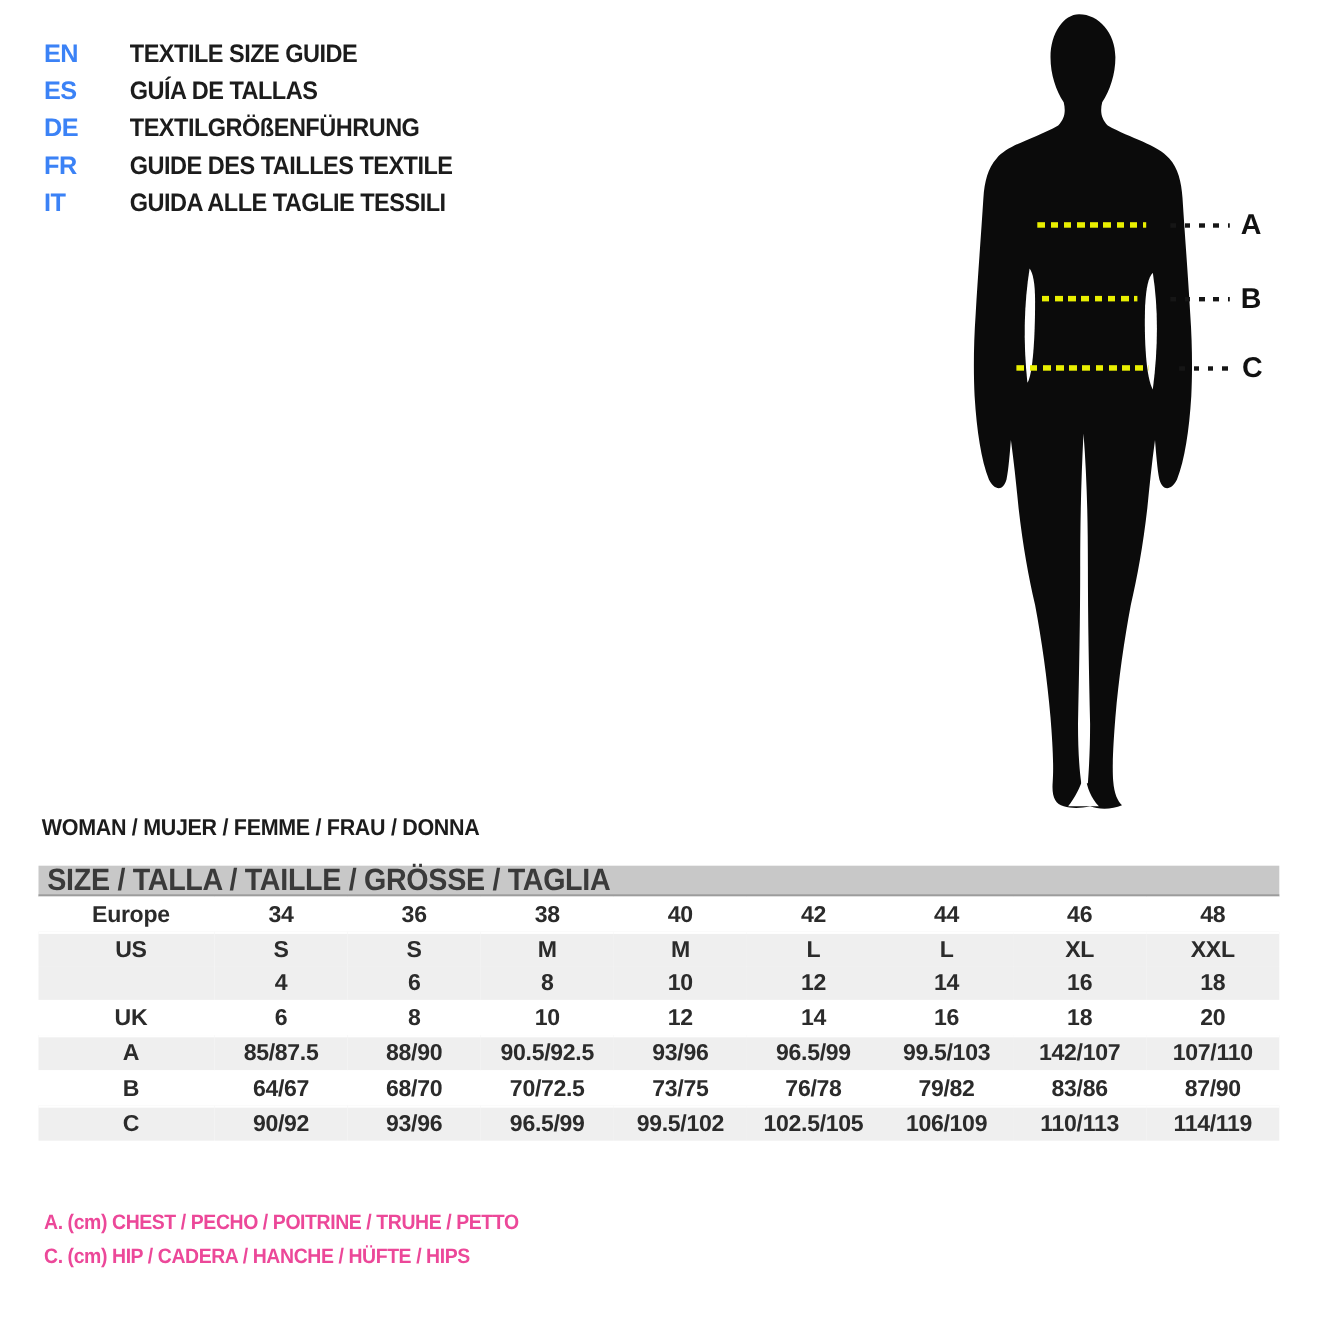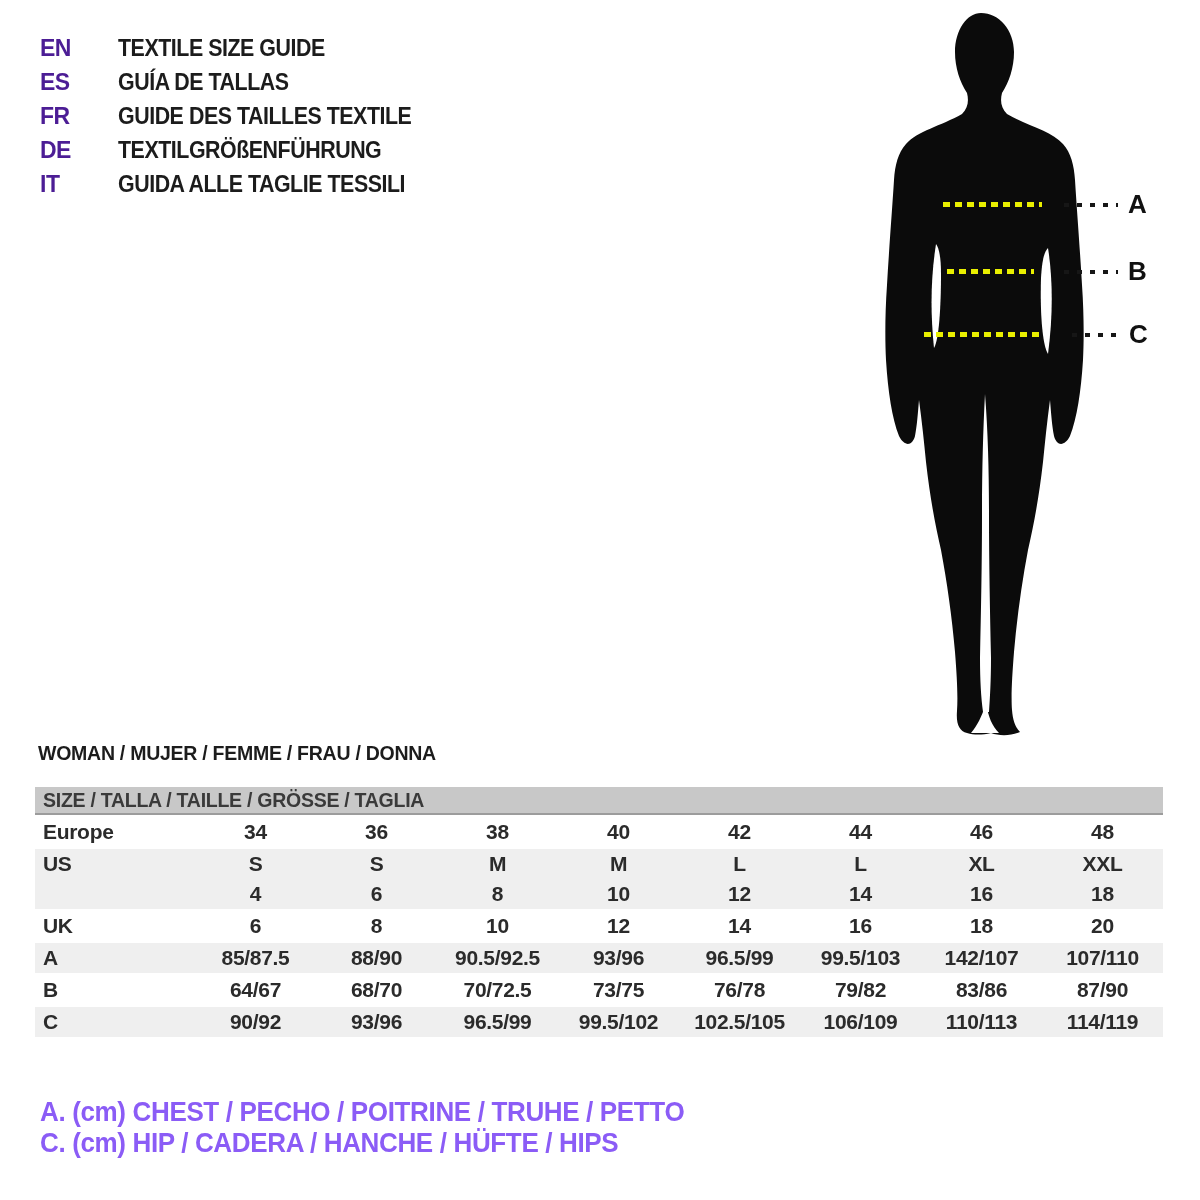--- a/index.html
+++ b/index.html
@@ -6,21 +6,21 @@
   body{
     width:1200px;height:1200px;background:#ffffff;position:relative;
     font-family:"Liberation Sans","DejaVu Sans",sans-serif;
     overflow:hidden;color:#222;
   }
   .condensed{display:inline-block;transform:scaleX(0.93);transform-origin:0 50%;white-space:nowrap;}
 
   
   .lang-block{position:absolute;left:40px;top:31px;}
   .lang-line{display:flex;height:34px;align-items:center;}
-  .lang-code{width:78px;font-size:23px;font-weight:700;letter-spacing:-0.5px;color:#4c1d95;}
+  .lang-code{width:78px;font-size:23px;font-weight:700;letter-spacing:-0.5px;color:#3b82f6;}
   .lang-label{font-size:23px;font-weight:700;letter-spacing:-0.5px;color:#1c1c1c;}
 
   
   .figure-area{position:absolute;left:0;top:0;width:1200px;height:760px;}
   .silhouette-svg{position:absolute;left:870px;top:0;width:220px;height:740px;}
   .measure-line{position:absolute;height:5px;}
   .measure-line.yellow{background:repeating-linear-gradient(90deg,var(--accent-yellow) 0 7px,rgba(0,0,0,0) 7px 12px);}
   .measure-line.black{height:4px;background:repeating-linear-gradient(90deg,#161616 0 5px,rgba(0,0,0,0) 5px 13px);}
   .m-a-yellow{left:943px;top:202px;width:99px;}
   .m-a-black {left:1064px;top:203px;width:54px;}
@@ -34,51 +34,51 @@
   .lbl-c{left:1129px;top:319px;}
 
   
   .section-title{position:absolute;left:38px;top:741px;font-size:21px;font-weight:700;
     letter-spacing:-0.3px;color:#1c1c1c;}
 
   
   .size-block{position:absolute;left:35px;top:787px;width:1128px;}
   .table-header{height:26px;line-height:26px;background:var(--table-header-bg);
     border-bottom:2px solid var(--table-header-border);padding-left:8px;
-    font-size:21px;font-weight:700;color:#3a3a3a;letter-spacing:-0.3px;}
+    font-size:28px;font-weight:700;color:#3a3a3a;letter-spacing:-0.3px;}
   table.sizes{width:100%;border-collapse:separate;border-spacing:0;table-layout:fixed;}
   table.sizes td{height:30px;border-top:2px solid #ffffff;font-size:21px;font-weight:700;
     color:#2b2b2b;text-align:center;padding:0;letter-spacing:-0.3px;vertical-align:middle;}
-  table.sizes td.row-label{text-align:left;padding-left:8px;margin-top:16px;}
+  table.sizes td.row-label{text-align:center;padding-left:8px;margin-top:16px;}
   tr.shaded td{background:var(--table-stripe-bg);}
 
   
   .legend{position:absolute;left:40px;top:1096px;}
-  .legend-line{height:31px;line-height:31px;font-size:28px;font-weight:700;
-    letter-spacing:-0.4px;color:#8b5cf6;}
+  .legend-line{height:31px;line-height:31px;font-size:19px;font-weight:700;
+    letter-spacing:-0.4px;color:#ec4899;}
 </style>
 </head>
 <body>
 
 <section class="lang-block">
     <div class="lang-line">
       <span class="lang-code">EN</span>
       <span class="lang-label condensed">TEXTILE SIZE GUIDE</span>
     </div>
     <div class="lang-line">
       <span class="lang-code">ES</span>
       <span class="lang-label condensed">GUÍA DE TALLAS</span>
     </div>
     <div class="lang-line">
+      <span class="lang-code">DE</span>
+      <span class="lang-label condensed">TEXTILGRÖßENFÜHRUNG</span>
+    </div>
+    <div class="lang-line">
       <span class="lang-code">FR</span>
       <span class="lang-label condensed">GUIDE DES TAILLES TEXTILE</span>
-    </div>
-    <div class="lang-line">
-      <span class="lang-code">DE</span>
-      <span class="lang-label condensed">TEXTILGRÖßENFÜHRUNG</span>
     </div>
     <div class="lang-line">
       <span class="lang-code">IT</span>
       <span class="lang-label condensed">GUIDA ALLE TAGLIE TESSILI</span>
     </div>
   </section>
 
 <div class="figure-area">
   <svg class="silhouette-svg" viewBox="0 0 220 740" aria-hidden="true">
     <path id="body-shape" fill="#0b0b0b" d="

